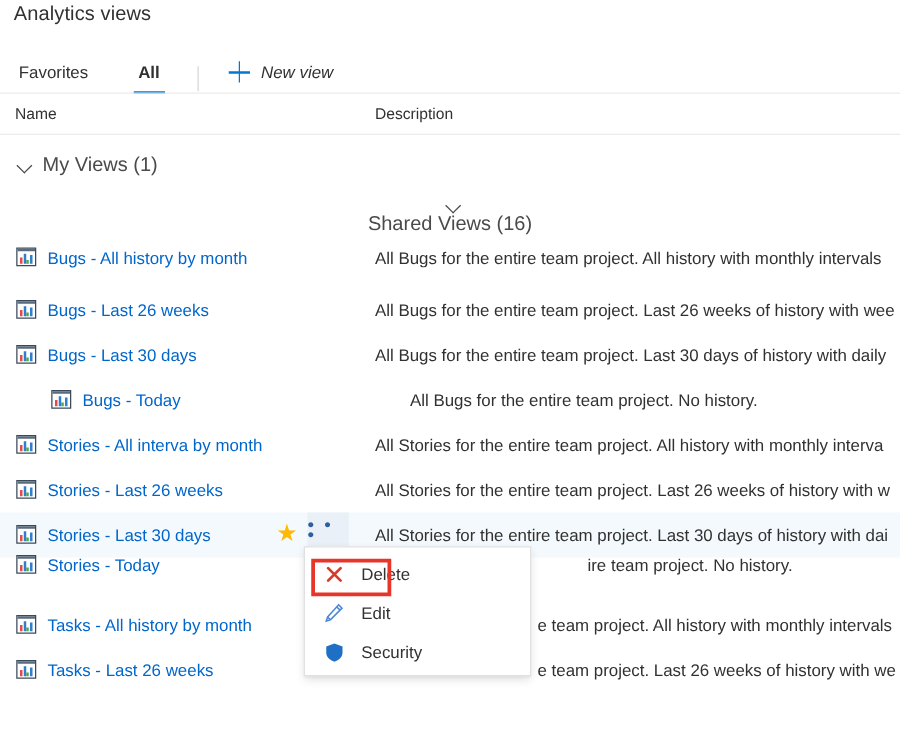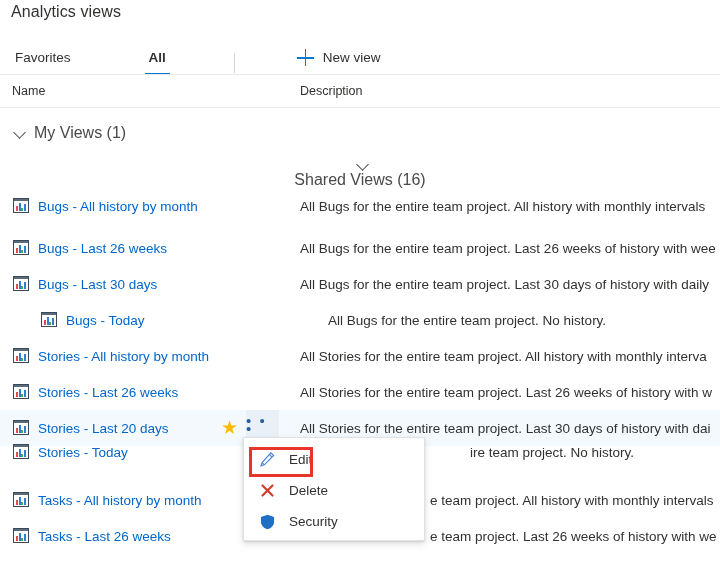--- a/index.html
+++ b/index.html
@@ -36,21 +36,20 @@
 
   
   .tabbar {
     position: absolute;
     left: 0;
     top: 42px;
     width: 720px;
     height: 31px;
     display: flex;
     align-items: flex-end;
-    gap: 38px;
   }
   .tab {
     position: relative;
     height: 31px;
     display: flex;
     align-items: center;
     font-size: 13.5px;
     color: #323130;
     padding: 0 4px;
     cursor: pointer;
@@ -93,20 +92,21 @@
   }
   .plus-icon::before {
     left: 0; right: 0; top: 8px; height: 1.6px;
   }
   .plus-icon::after {
     top: 0; bottom: 0; left: 8px; width: 1.6px;
   }
   .newview-label {
     font-size: 13.5px;
     color: #323130;
+    font-style: italic;
   }
 
   .header-rule {
     position: absolute;
     left: 0;
     top: 74px;
     width: 720px;
     height: 1px;
     background: #edebe9;
   }
@@ -414,21 +414,21 @@
   <div class="row" style="top:338px;">
     <span class="report-icon">
         <i class="bar-top"></i>
         <span class="bars">
           <i></i>
           <i></i>
           <i></i>
           <i></i>
         </span>
       </span>
-    <span class="row-name">Stories - All history by month</span>
+    <span class="row-name">Stories - All interva by month</span>
     <span class="row-desc">All Stories for the entire team project. All history with monthly interva</span>
   </div>
 
   <div class="row" style="top:374px;">
     <span class="report-icon">
         <i class="bar-top"></i>
         <span class="bars">
           <i></i>
           <i></i>
           <i></i>
@@ -442,21 +442,21 @@
   <div class="row selected" style="top:410px;">
     <span class="report-icon">
         <i class="bar-top"></i>
         <span class="bars">
           <i></i>
           <i></i>
           <i></i>
           <i></i>
         </span>
       </span>
-    <span class="row-name">Stories - Last 20 days</span>
+    <span class="row-name">Stories - Last 30 days</span>
     <span class="star-icon">★</span>
     <span class="ellipsis-btn">
       <span class="dots">• • •</span>
     </span>
     <span class="row-desc">All Stories for the entire team project. Last 30 days of history with dai</span>
   </div>
 
   <div class="row" style="top:434px;">
     <span class="report-icon">
         <i class="bar-top"></i>
@@ -493,40 +493,40 @@
           <i></i>
           <i></i>
           <i></i>
         </span>
       </span>
     <span class="row-name">Tasks - Last 26 weeks</span>
     <span class="row-desc" style="left:430px;width:290px;">e team project. Last 26 weeks of history with we</span>
   </div>
 
   <div class="ctx-menu">
+    <div class="ctx-item">
+      <span class="ctx-icon">
+        <svg width="15" height="15" viewBox="0 0 15 15" aria-hidden="true">
+          <path d="M2.5 2.5 L12.5 12.5 M12.5 2.5 L2.5 12.5" stroke="#d93b2b" stroke-width="2.2" stroke-linecap="round"></path>
+        </svg>
+      </span>
+      <span class="ctx-label">Delete</span>
+    </div>
     <div class="ctx-item">
       <span class="ctx-icon">
         <svg width="17" height="17" viewBox="0 0 17 17" aria-hidden="true">
           <path d="M11.9 1.8 L14.6 4.5 L5.3 13.8 L2 14.9 L3.1 11.6 Z" fill="none" stroke="#4a86d8" stroke-width="1.2"></path>
           <path d="M10.3 3.4 L13 6.1" stroke="#4a86d8" stroke-width="1.2" fill="none"></path>
           <path d="M3.1 11.6 L5.3 13.8" stroke="#4a86d8" stroke-width="1.2" fill="none"></path>
         </svg>
       </span>
       <span class="ctx-label">Edit</span>
     </div>
     <div class="ctx-item">
       <span class="ctx-icon">
-        <svg width="15" height="15" viewBox="0 0 15 15" aria-hidden="true">
-          <path d="M2.5 2.5 L12.5 12.5 M12.5 2.5 L2.5 12.5" stroke="#d93b2b" stroke-width="2.2" stroke-linecap="round"></path>
-        </svg>
-      </span>
-      <span class="ctx-label">Delete</span>
-    </div>
-    <div class="ctx-item">
-      <span class="ctx-icon">
         <svg width="15" height="16" viewBox="0 0 15 16" aria-hidden="true">
           <path d="M7.5 0.8 L14 3.1 V8 C14 11.6 11.2 14.2 7.5 15.3 C3.8 14.2 1 11.6 1 8 V3.1 Z" fill="#1f6fc4"></path>
         </svg>
       </span>
       <span class="ctx-label">Security</span>
     </div>
   </div>
 
   <div class="annot-box"></div>
 

